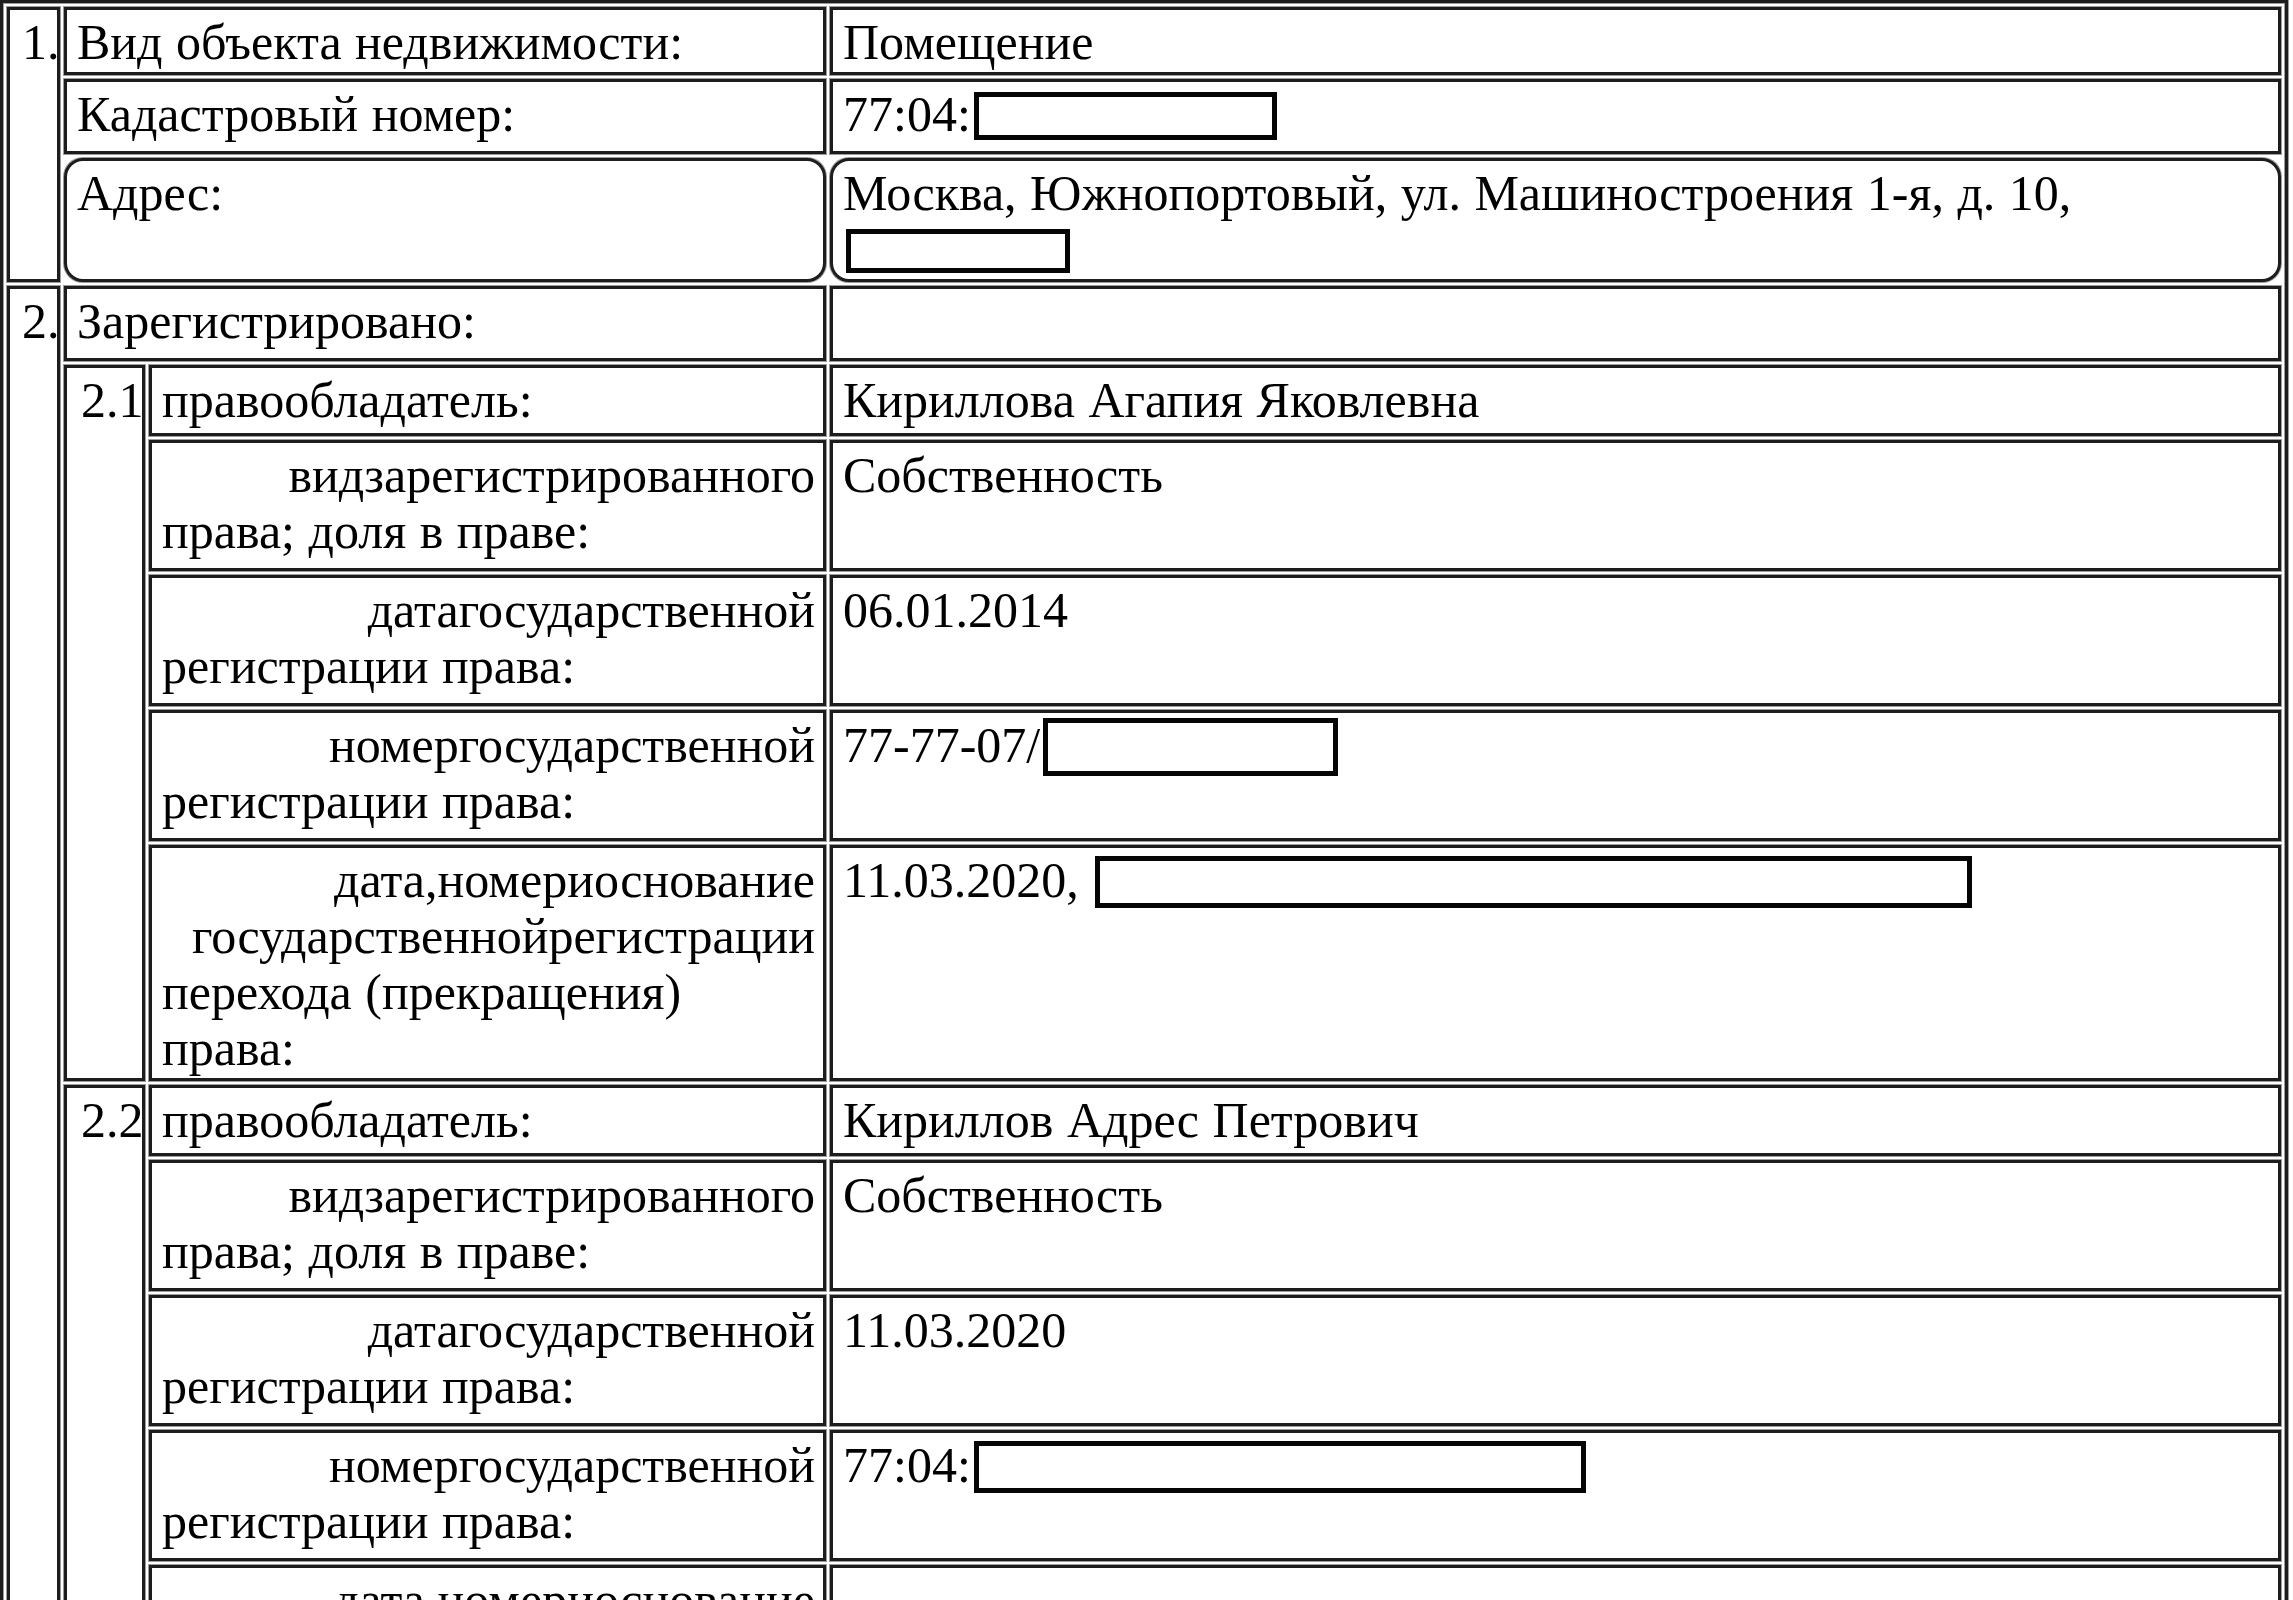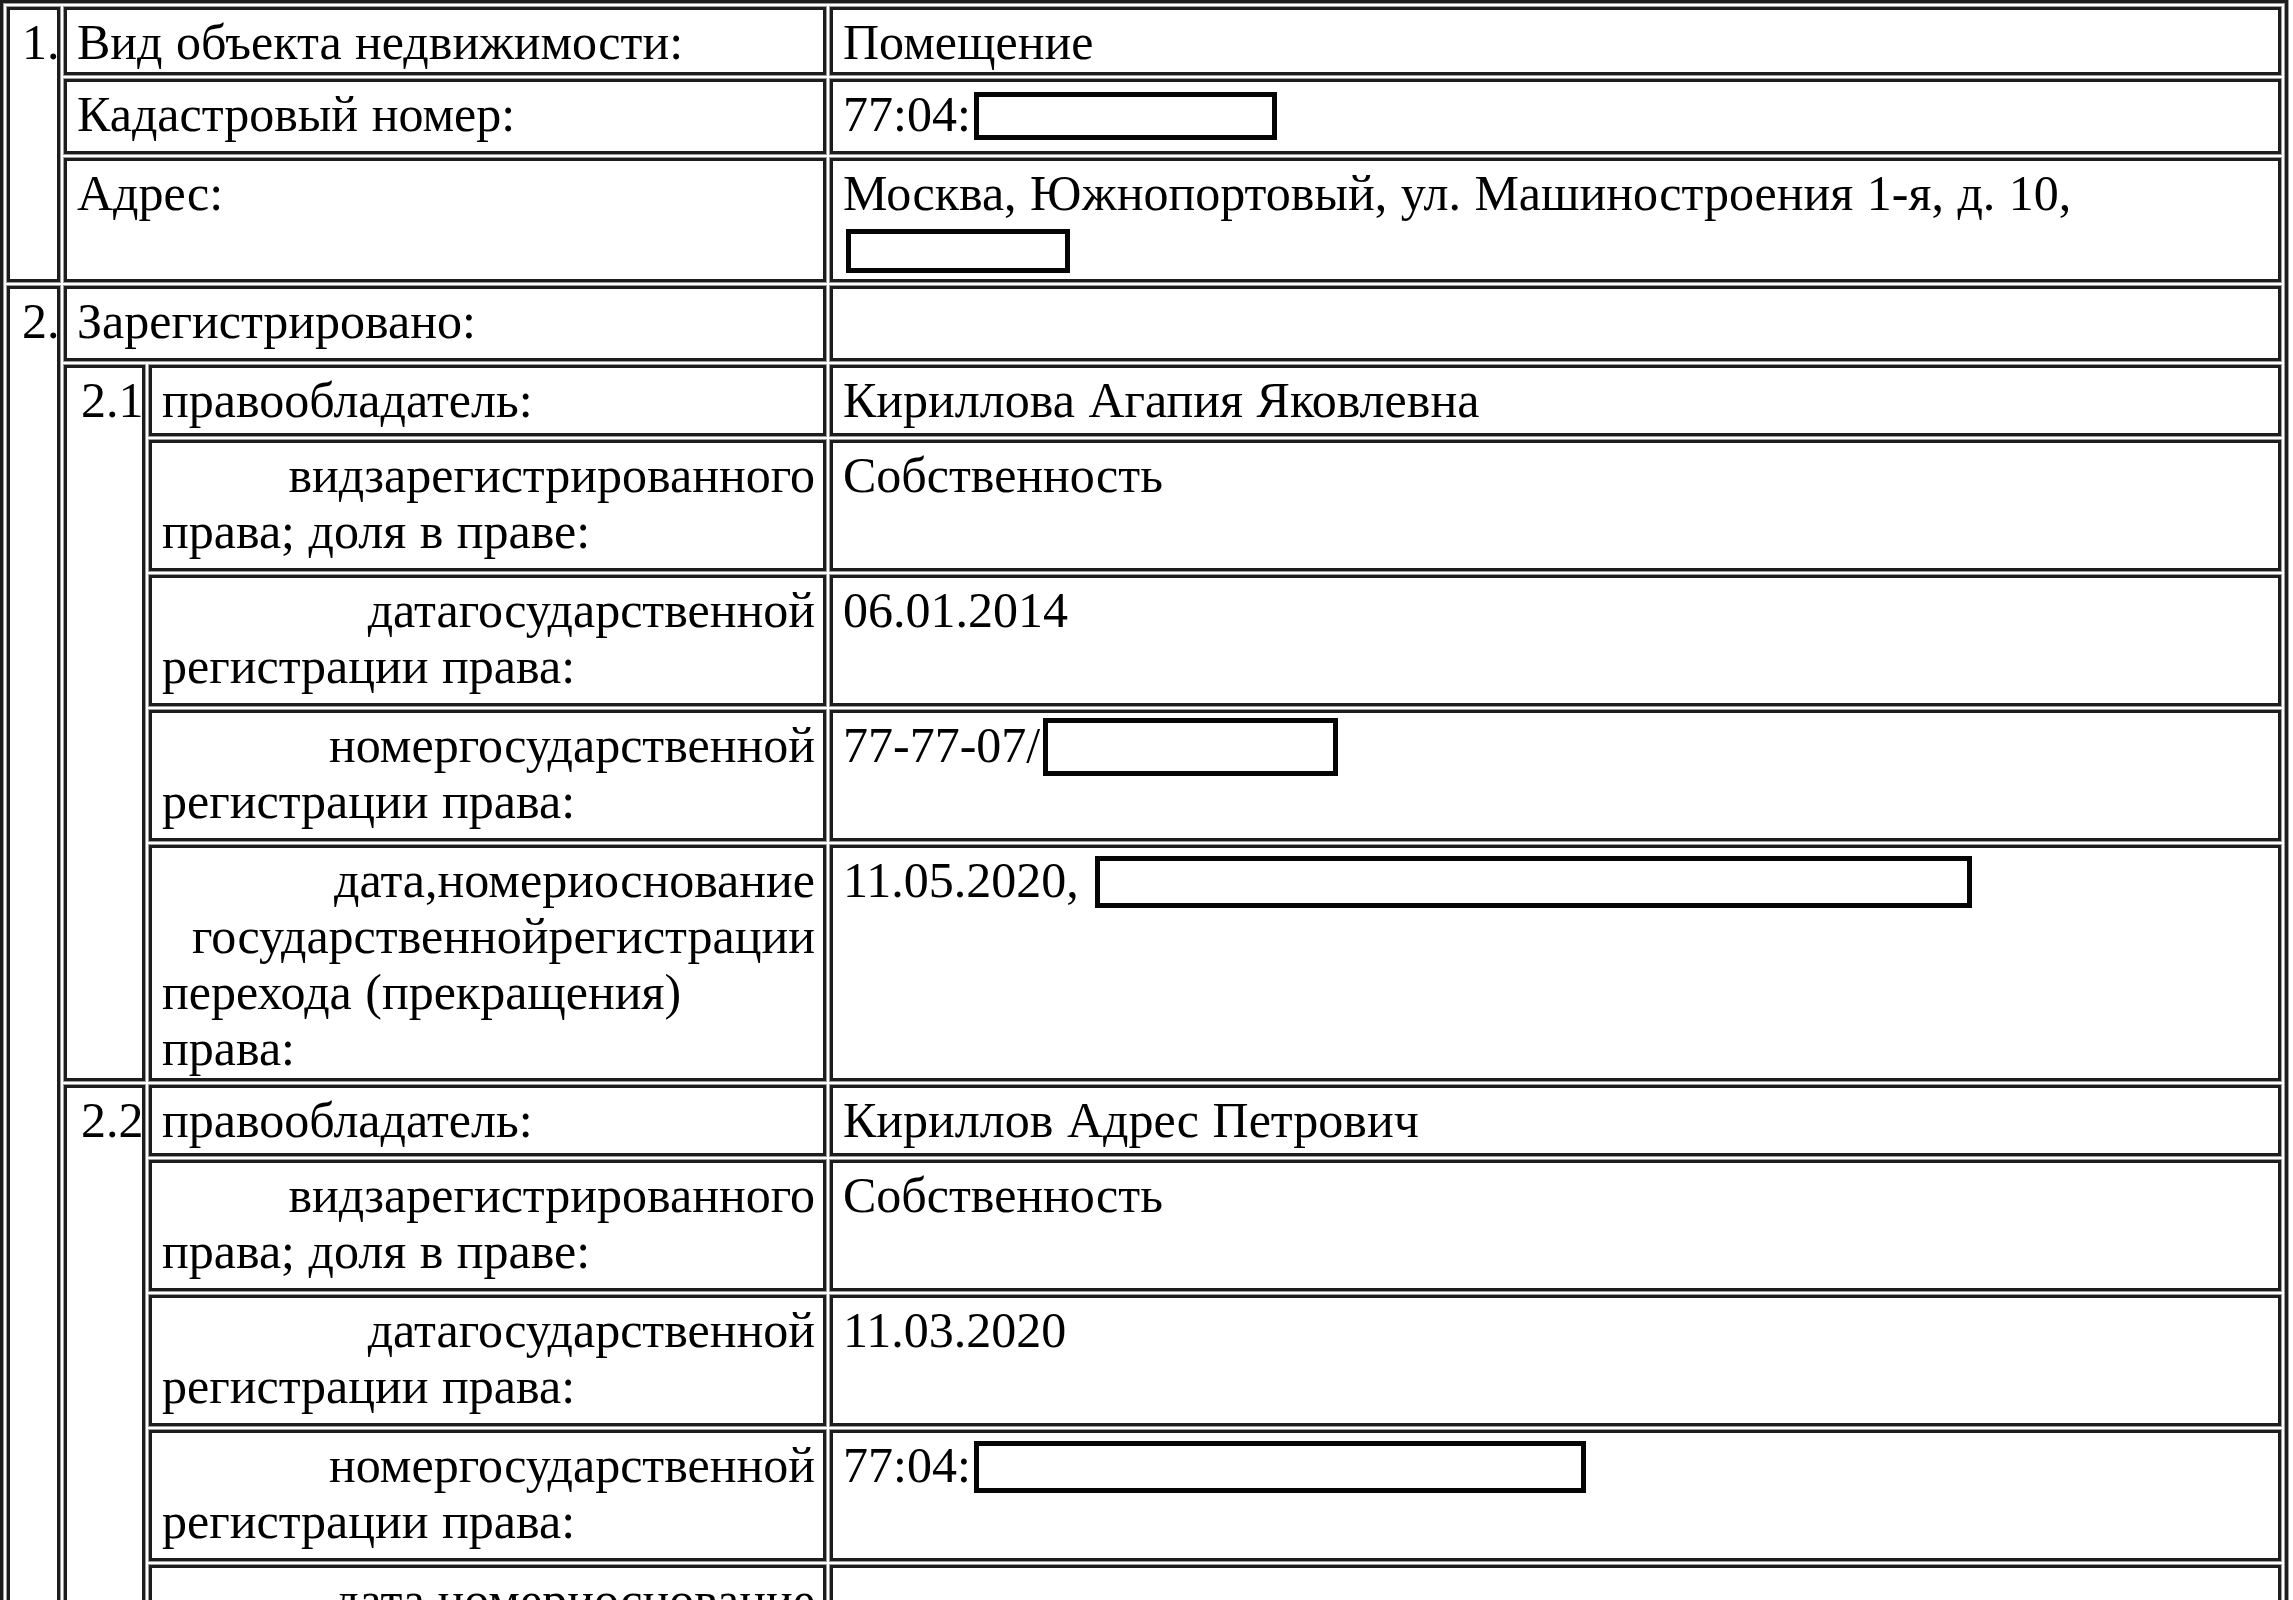--- a/index.html
+++ b/index.html
@@ -25,21 +25,21 @@
     color:#000;
     padding:4px 8px 2px 10px;
     overflow:hidden;
     word-spacing:1px;
   }
   td.num{padding-left:12px;}
   td.num2{padding-left:14px;}
   .jline{display:flex;justify-content:flex-end;}
   tr.h64 td{height:55px;}
   tr.h72 td{height:63px;}
-  tr.h74 td{height:65px;}
+  tr.h74 td{height:65px;border-radius:19px;}
   tr.h68 td{height:59px;margin-top:28px;}
   tr.h128 td{height:119px;}
   tr.h176 td{height:166px;}
   .redact{
     display:inline-block;
     border:5px solid #050505;
     background:#fff;
     vertical-align:middle;
     margin-left:3px;
     position:relative;
@@ -125,21 +125,21 @@
             <span>номер</span>
             <span>и</span>
             <span>основание</span>
           </div>
           <div class="jline">
             <span>государственной</span>
             <span>регистрации</span>
           </div>
           <div>перехода (прекращения) права:</div>
         </td>
-      <td><span>11.05.2020,</span> <span class="redact box-trans1"></span></td>
+      <td><span>11.03.2020,</span> <span class="redact box-trans1"></span></td>
     </tr>
 
     <tr class="h68">
       <td class="num2" rowspan="5">2.2</td>
       <td>правообладатель:</td>
       <td>Кириллов Адрес Петрович</td>
     </tr>
     <tr class="h128">
       <td>
           <div class="jline">

